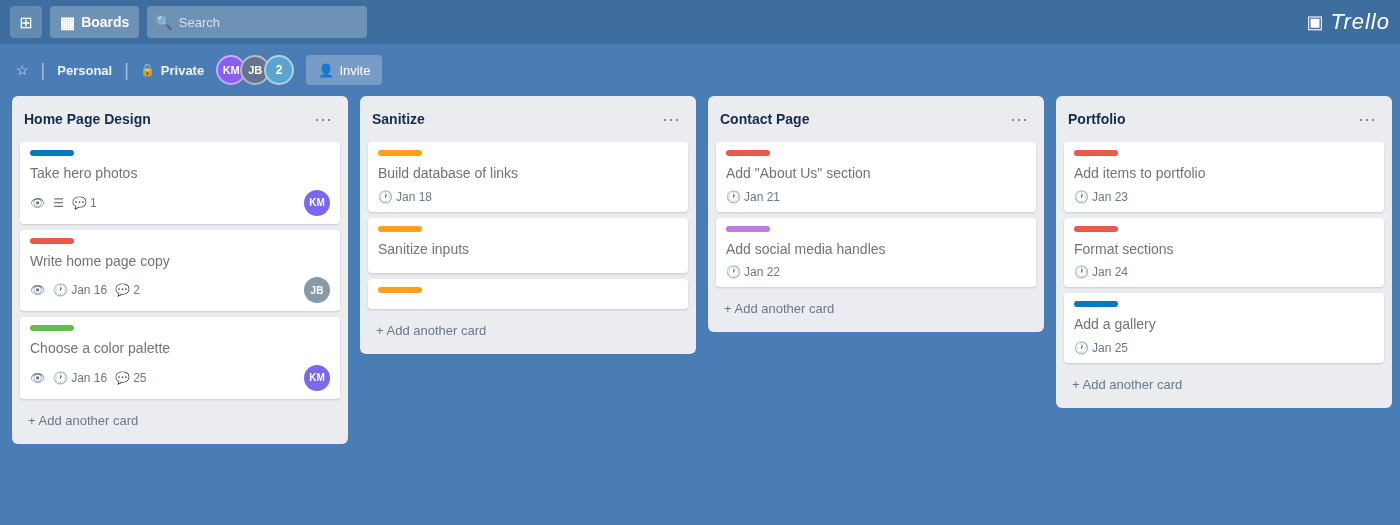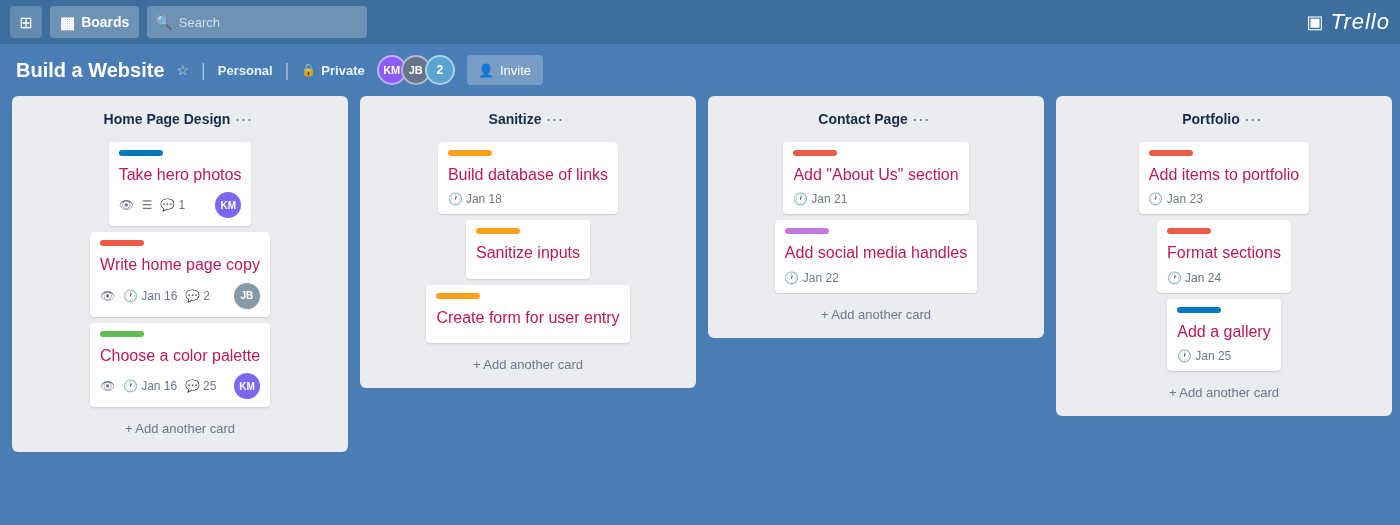--- a/index.html
+++ b/index.html
@@ -120,21 +120,20 @@
     
     .list {
       background: #ebecf0;
       border-radius: 6px;
       width: 336px;
       min-width: 336px;
       padding: 10px 8px;
       display: flex;
       flex-direction: column;
       gap: 6px;
-      align-items: center;
     }
     .list-header {
       display: flex; align-items: center; justify-content: space-between;
       padding: 2px 4px 6px;
     }
     .list-title {
       font-size: 14px; font-weight: 700; color: #172b4d;
     }
     .list-menu-btn {
       color: #6b778c; cursor: pointer; font-size: 18px; line-height: 1;
@@ -154,21 +153,21 @@
       height: 6px; border-radius: 3px; width: 44px;
       margin-bottom: 8px;
     }
     .label-blue { background: #0079bf; }
     .label-orange { background: #ff9f1a; }
     .label-red { background: #eb5a46; }
     .label-green { background: #61bd4f; }
     .label-purple { background: #c377e0; }
 
     .card-title {
-      font-size: 16px; color: #be185d; line-height: 1.4;
+      font-size: 14px; color: #737373; line-height: 1.4;
       margin-bottom: 6px;
     }
     .card-footer {
       display: flex; align-items: center; gap: 8px;
       flex-wrap: wrap;
     }
     .card-badge {
       display: flex; align-items: center; gap: 3px;
       font-size: 12px; color: #6b778c;
     }
@@ -205,21 +204,20 @@
     <input type="text" placeholder="Search" style="">
   </div>
   <div class="nav-spacer"></div>
   <div class="trello-logo">
     <span class="trello-logo-icon">▣</span>
     <span>Trello</span>
   </div>
 </nav>
 
 <header class="board-header">
-  <span class="board-title">Build a Website</span>
   <span class="star-icon">☆</span>
   <span class="divider">|</span>
   <span class="board-meta-btn">
     <span>Personal</span>
   </span>
   <span class="divider">|</span>
   <span class="board-meta-btn">
     <span class="lock-icon">🔒</span>
     <span>Private</span>
   </span>
@@ -309,21 +307,20 @@
             <span>Jan 18</span>
           </span>
         </div>
       </div>
       <div class="card">
         <div class="card-label label-orange"></div>
         <div class="card-title">Sanitize inputs</div>
       </div>
       <div class="card">
         <div class="card-label label-orange"></div>
-        <div class="card-title">Create form for user entry</div>
       </div>
       <div class="add-card-btn">+ Add another card</div>
     </div>
     <div class="list">
       <div class="list-header">
         <span class="list-title">Contact Page</span>
         <span class="list-menu-btn">···</span>
       </div>
       <div class="card">
         <div class="card-label label-red"></div>

